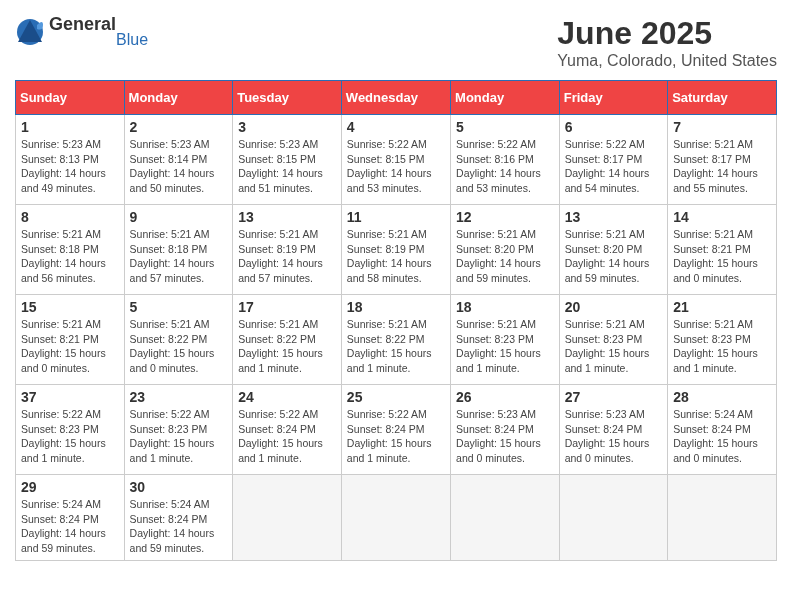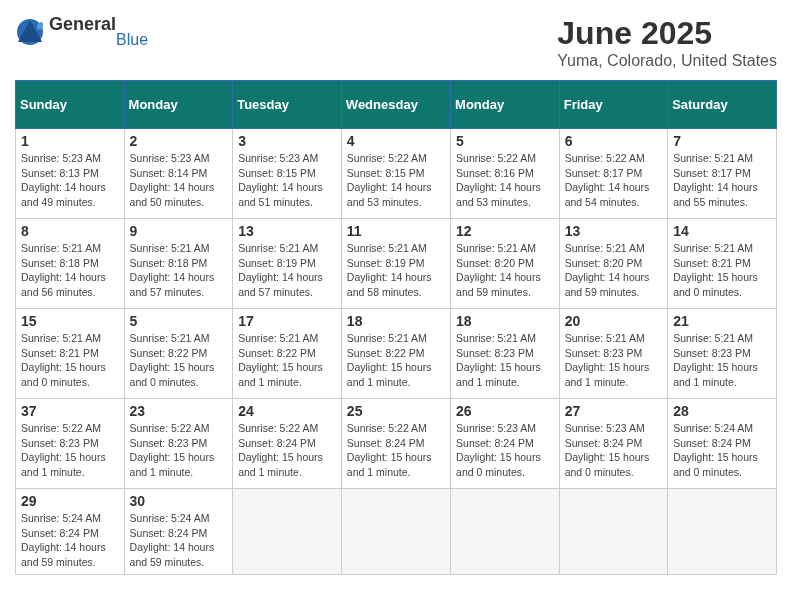--- a/index.html
+++ b/index.html
@@ -52,23 +52,23 @@
     .location-title {
       font-size: 16px;
       color: #555;
     }
     .calendar-table {
       width: 100%;
       border-collapse: collapse;
       font-size: 11px;
     }
     .calendar-table th {
-      background-color: #0f766e;
+      background-color: #ef4444;
       color: #fff;
-      padding: 16px 4px;
+      padding: 9px 4px;
       text-align: left;
       font-size: 13px;
       font-weight: bold;
       border: 1px solid #2a6db5;
     }
     .calendar-table td {
       border: 1px solid #ccc;
       vertical-align: top;
       padding: 4px 5px;
       height: 90px;

